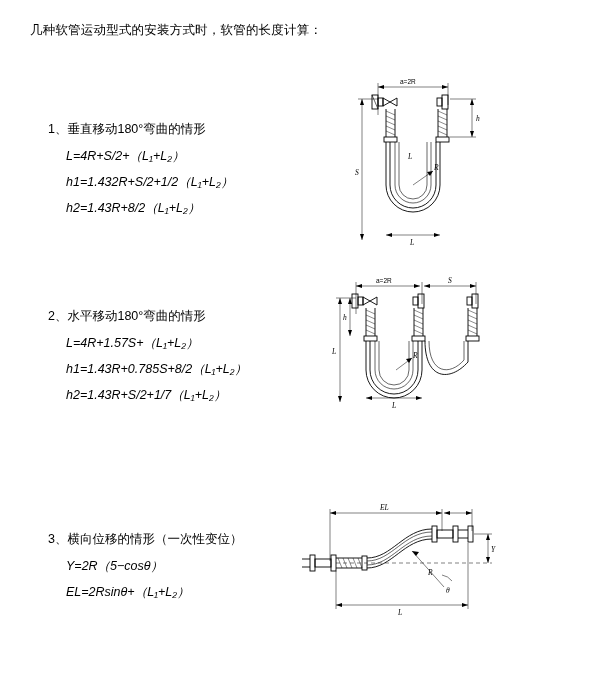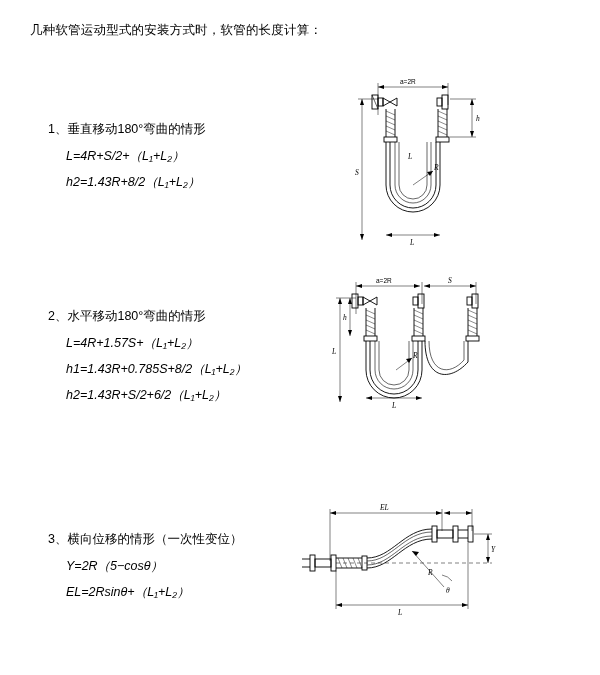--- a/index.html
+++ b/index.html
@@ -73,20 +73,21 @@
 <body>
 
 <div class="page">
 
   <div class="heading">几种软管运动型式的安装方式时，软管的长度计算：</div>
 
   <div class="section sec1">
     <div class="text-col">
       <p class="sec-title">1、垂直移动180°弯曲的情形</p>
       <p class="formula">L=4R+S/2+（L₁+L₂）</p>
+      <p class="formula">h1=1.432R+S/2+1/2（L₁+L₂）</p>
       <p class="formula">h2=1.43R+8/2（L₁+L₂）</p>
     </div>
 
     <div class="fig fig1">
       <svg width="200" height="190" viewBox="0 0 200 190">
 
         <line class="dim" x1="78" y1="12" x2="148" y2="12"></line>
         <polygon points="78,12 84,10 84,14" fill="#000"></polygon>
         <polygon points="148,12 142,10 142,14" fill="#000"></polygon>
         <text class="lbl" x="100" y="9">a=2R</text>
@@ -157,21 +158,21 @@
         <text class="lbl-i" x="108" y="84">L</text>
       </svg>
     </div>
   </div>
 
   <div class="section sec2">
     <div class="text-col">
       <p class="sec-title">2、水平移动180°弯曲的情形</p>
       <p class="formula">L=4R+1.57S+（L₁+L₂）</p>
       <p class="formula">h1=1.43R+0.785S+8/2（L₁+L₂）</p>
-      <p class="formula">h2=1.43R+S/2+6/2（L₁+L₂）</p>
+      <p class="formula">h2=1.43R+S/2+1/7（L₁+L₂）</p>
     </div>
 
     <div class="fig fig2">
       <svg width="210" height="170" viewBox="0 0 210 170">
 
         <line class="dim" x1="56" y1="16" x2="120" y2="16"></line>
         <polygon points="56,16 62,14 62,18" fill="#000"></polygon>
         <polygon points="120,16 114,14 114,18" fill="#000"></polygon>
         <text class="lbl" x="76" y="13">a=2R</text>
 

